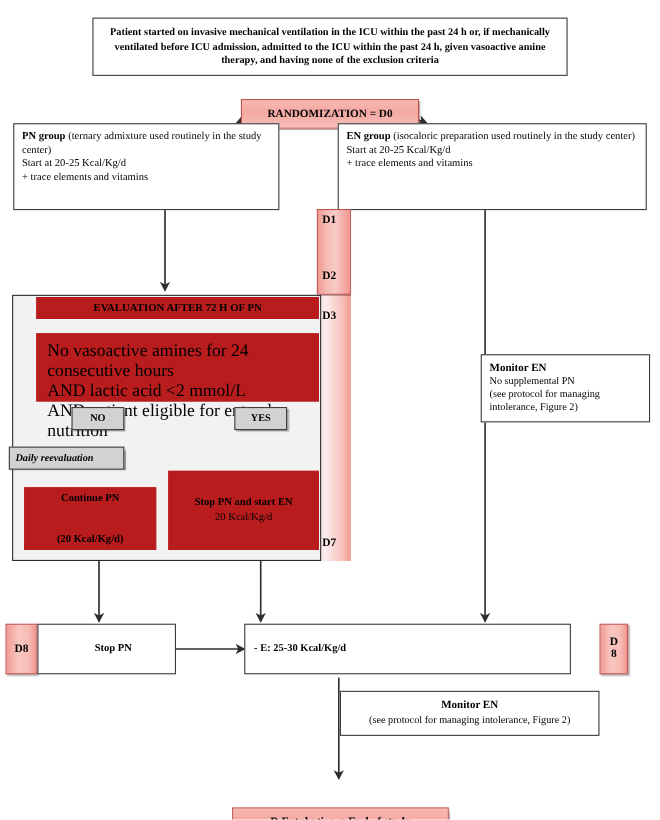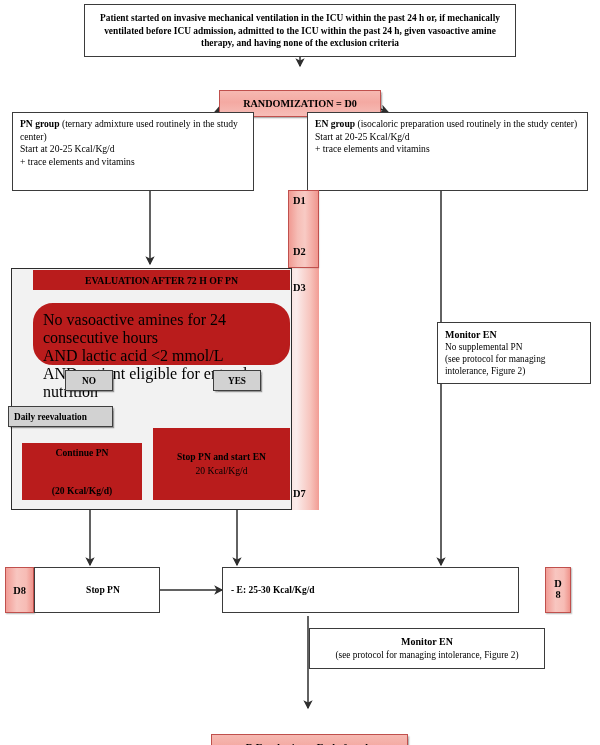--- a/index.html
+++ b/index.html
@@ -47,21 +47,21 @@
     background: #f2f2f2;
   }
   .innerbox {
     position: absolute;
     border: 3px solid #b91c1c;
     background: #b91c1c;
   }
 
   .pad { padding: 5px 7px 4px 7px; }
   .b { font-weight: bold; }
-  .ctr { text-align: center; }
+  .ctr { text-align: center; margin-top: 12px; }
   .title-strong { font-weight: bold; font-size: 9.8px; }
 
   
   .tl-d12 {
     position: absolute;
     border: 1.1px solid #c0504d;
     background: linear-gradient(to right, #f09a92 0%, #f6bdb6 30%, #f8cac4 55%, #f0968e 100%);
     box-shadow: 1.4px 1.4px 1.4px rgba(0,0,0,0.28);
   }
   .tl-lower {
@@ -165,35 +165,35 @@
 <div class="tl-label" style="left:293px; top:246px;">D2</div>
 <div class="tl-label" style="left:293px; top:282px;">D3</div>
 <div class="tl-label" style="left:293px; top:488px;">D7</div>
 
 <div class="container-gray" style="left:11px; top:268px; width:281px; height:242px;"></div>
 
 <div class="innerbox" style="left:33px; top:270px; width:257px; height:20px; display:flex; align-items:center; justify-content:center;">
   <span class="title-strong">EVALUATION AFTER 72 H OF PN</span>
 </div>
 
-<div class="innerbox pad" style="left:33px; top:303px; width:257px; height:62px;border-radius:20px;">
+<div class="innerbox pad" style="left:33px; top:303px; width:257px; height:62px;">
   <div>No vasoactive amines for 24 consecutive hours</div>
   <div>AND lactic acid &lt;2 mmol/L</div>
   <div>AND patient eligible for enteral nutrition</div>
 </div>
 
 <div class="graybox" style="left:65px; top:370px; width:48px; height:21px;">
   <span>NO</span>
 </div>
 
 <div class="graybox" style="left:213px; top:370px; width:48px; height:21px;">
   <span>YES</span>
 </div>
 
-<div class="graybox" style="left:8px; top:406px; width:105px; height:21px; justify-content:flex-start; padding-left:5px;">
+<div class="graybox" style="left:8px; top:406px; width:105px; height:21px; justify-content:flex-start; padding-left:5px;font-style:italic;">
   <span>Daily reevaluation</span>
 </div>
 
 <div class="innerbox" style="left:22px; top:443px; width:120px; height:57px; display:flex; flex-direction:column; align-items:center; justify-content:space-between; font-size:9.6px; font-weight:bold; line-height:1.4;">
   <div>Continue PN</div>
   <div>(20 Kcal/Kg/d)</div>
 </div>
 
 <div class="innerbox" style="left:153px; top:428px; width:137px; height:72px; display:flex; flex-direction:column; align-items:center; justify-content:center; font-size:9.6px; line-height:1.45;">
   <div class="b">Stop PN and start EN</div>

